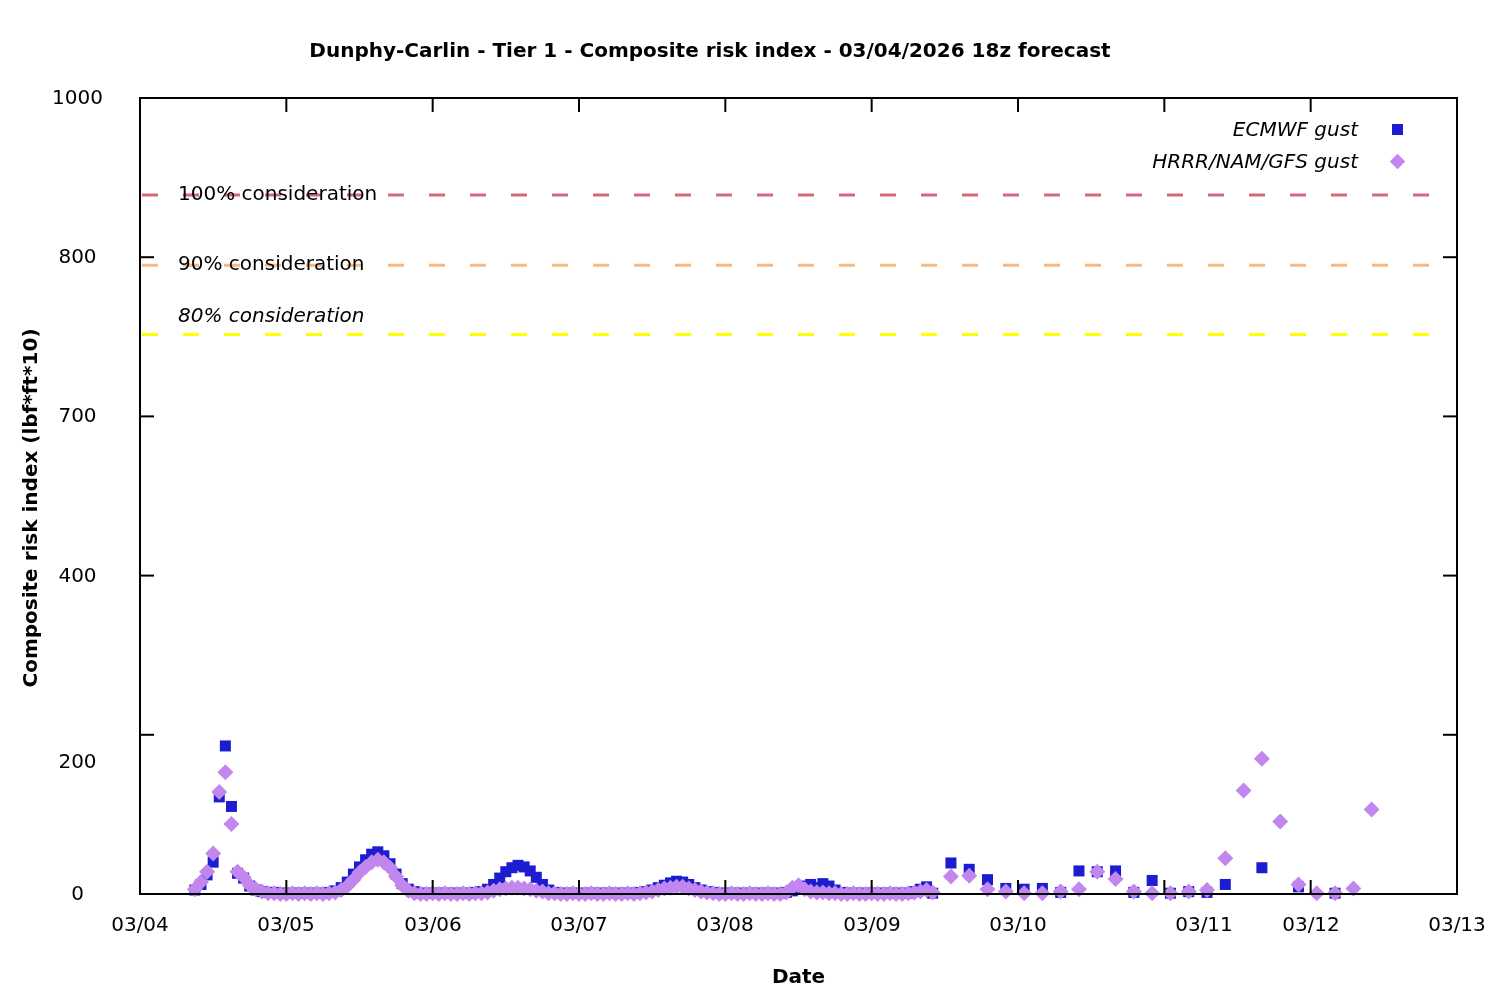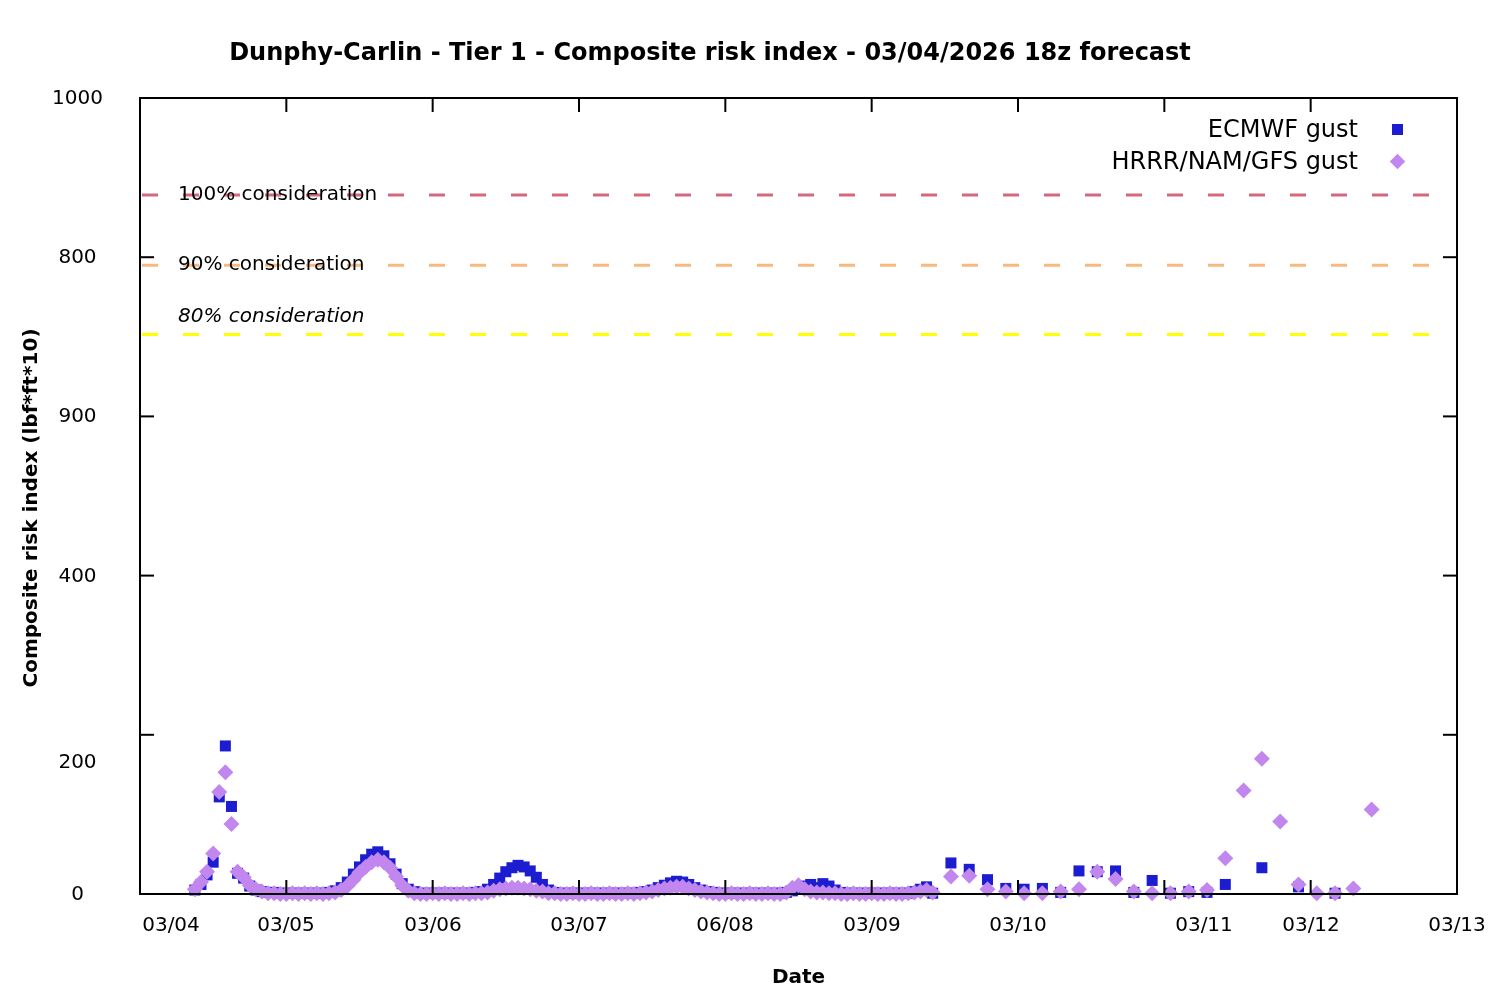--- a/index.html
+++ b/index.html
@@ -1,25 +1,25 @@
 <!DOCTYPE html>
 <html><head>
 <meta charset="utf-8">
 <style>
   html,body{margin:0;padding:0;background:#ffffff;}
   body{width:1500px;height:1000px;position:relative;font-family:"DejaVu Sans",sans-serif;color:#000;overflow:hidden;}
-  .title{position:absolute;top:38px;left:0;width:1420px;text-align:center;font-size:24px;font-weight:bold;}
+  .title{position:absolute;top:38px;left:0;width:1420px;text-align:center;font-size:20px;font-weight:bold;}
   .xlabel-inner{position:absolute;top:964px;left:140px;width:1317px;text-align:center;font-size:20px;font-weight:bold;}
   .ylabel{position:absolute;top:496px;left:-170px;width:400px;text-align:center;font-size:20px;font-weight:bold;transform:rotate(-90deg);transform-origin:center;}
   #plot-svg{position:absolute;left:0;top:0;}
   .xtick{position:absolute;top:912px;transform:translateX(-50%);font-size:20px;white-space:nowrap;}
   .ytick{position:absolute;left:30px;width:95px;text-align:center;font-size:20px;}
   .threshold-label{position:absolute;left:178px;font-size:20px;white-space:nowrap;}
   .legend-row{position:absolute;right:97px;height:30px;display:flex;align-items:center;justify-content:flex-end;}
-  .legend-label{font-size:24px;white-space:nowrap;}
+  .legend-label{font-size:20px;white-space:nowrap;font-style:italic;}
   .legend-marker{display:inline-block;width:11px;height:11px;margin-left:34px;}
   .marker-square{background:#1c1cd0;}
   .marker-diamond{background:#c287ef;transform:rotate(45deg);}
 </style>
 </head>
 <body>
 
 <div class="title">Dunphy-Carlin - Tier 1 - Composite risk index - 03/04/2026 18z forecast</div>
 
 <svg id="plot-svg" width="1500" height="1000">
@@ -354,32 +354,32 @@
 
 <div class="legend-row" style="top:114px;">
   <span class="legend-label">ECMWF gust</span>
   <span class="legend-marker marker-square"></span>
 </div>
 <div class="legend-row" style="top:146px;">
   <span class="legend-label">HRRR/NAM/GFS gust</span>
   <span class="legend-marker marker-diamond"></span>
 </div>
 
-<span class="xtick" style="left:140px;margin-left:31px;">03/04</span>
+<span class="xtick" style="left:140px;">03/04</span>
 <span class="xtick" style="left:286px;">03/05</span>
 <span class="xtick" style="left:433px;">03/06</span>
 <span class="xtick" style="left:579px;text-align:right;">03/07</span>
-<span class="xtick" style="left:725px;">06/08</span>
+<span class="xtick" style="left:725px;">03/08</span>
 <span class="xtick" style="left:872px;">03/09</span>
 <span class="xtick" style="left:1018px;">03/10</span>
 <span class="xtick" style="left:1164px;margin-left:40px;">03/11</span>
 <span class="xtick" style="left:1311px;">03/12</span>
 <span class="xtick" style="left:1457px;text-align:right;">03/13</span>
 
 <span class="ytick" style="top:881px;">0</span>
 <span class="ytick" style="top:722px;margin-top:27px;">200</span>
 <span class="ytick" style="top:563px;">400</span>
-<span class="ytick" style="top:403px;">900</span>
+<span class="ytick" style="top:403px;">700</span>
 <span class="ytick" style="top:244px;">800</span>
 <span class="ytick" style="top:85px;">1000</span>
 
 <div class="xlabel-inner">Date</div>
 <div class="ylabel">Composite risk index (lbf*ft*10)</div>
 
 </body></html>

